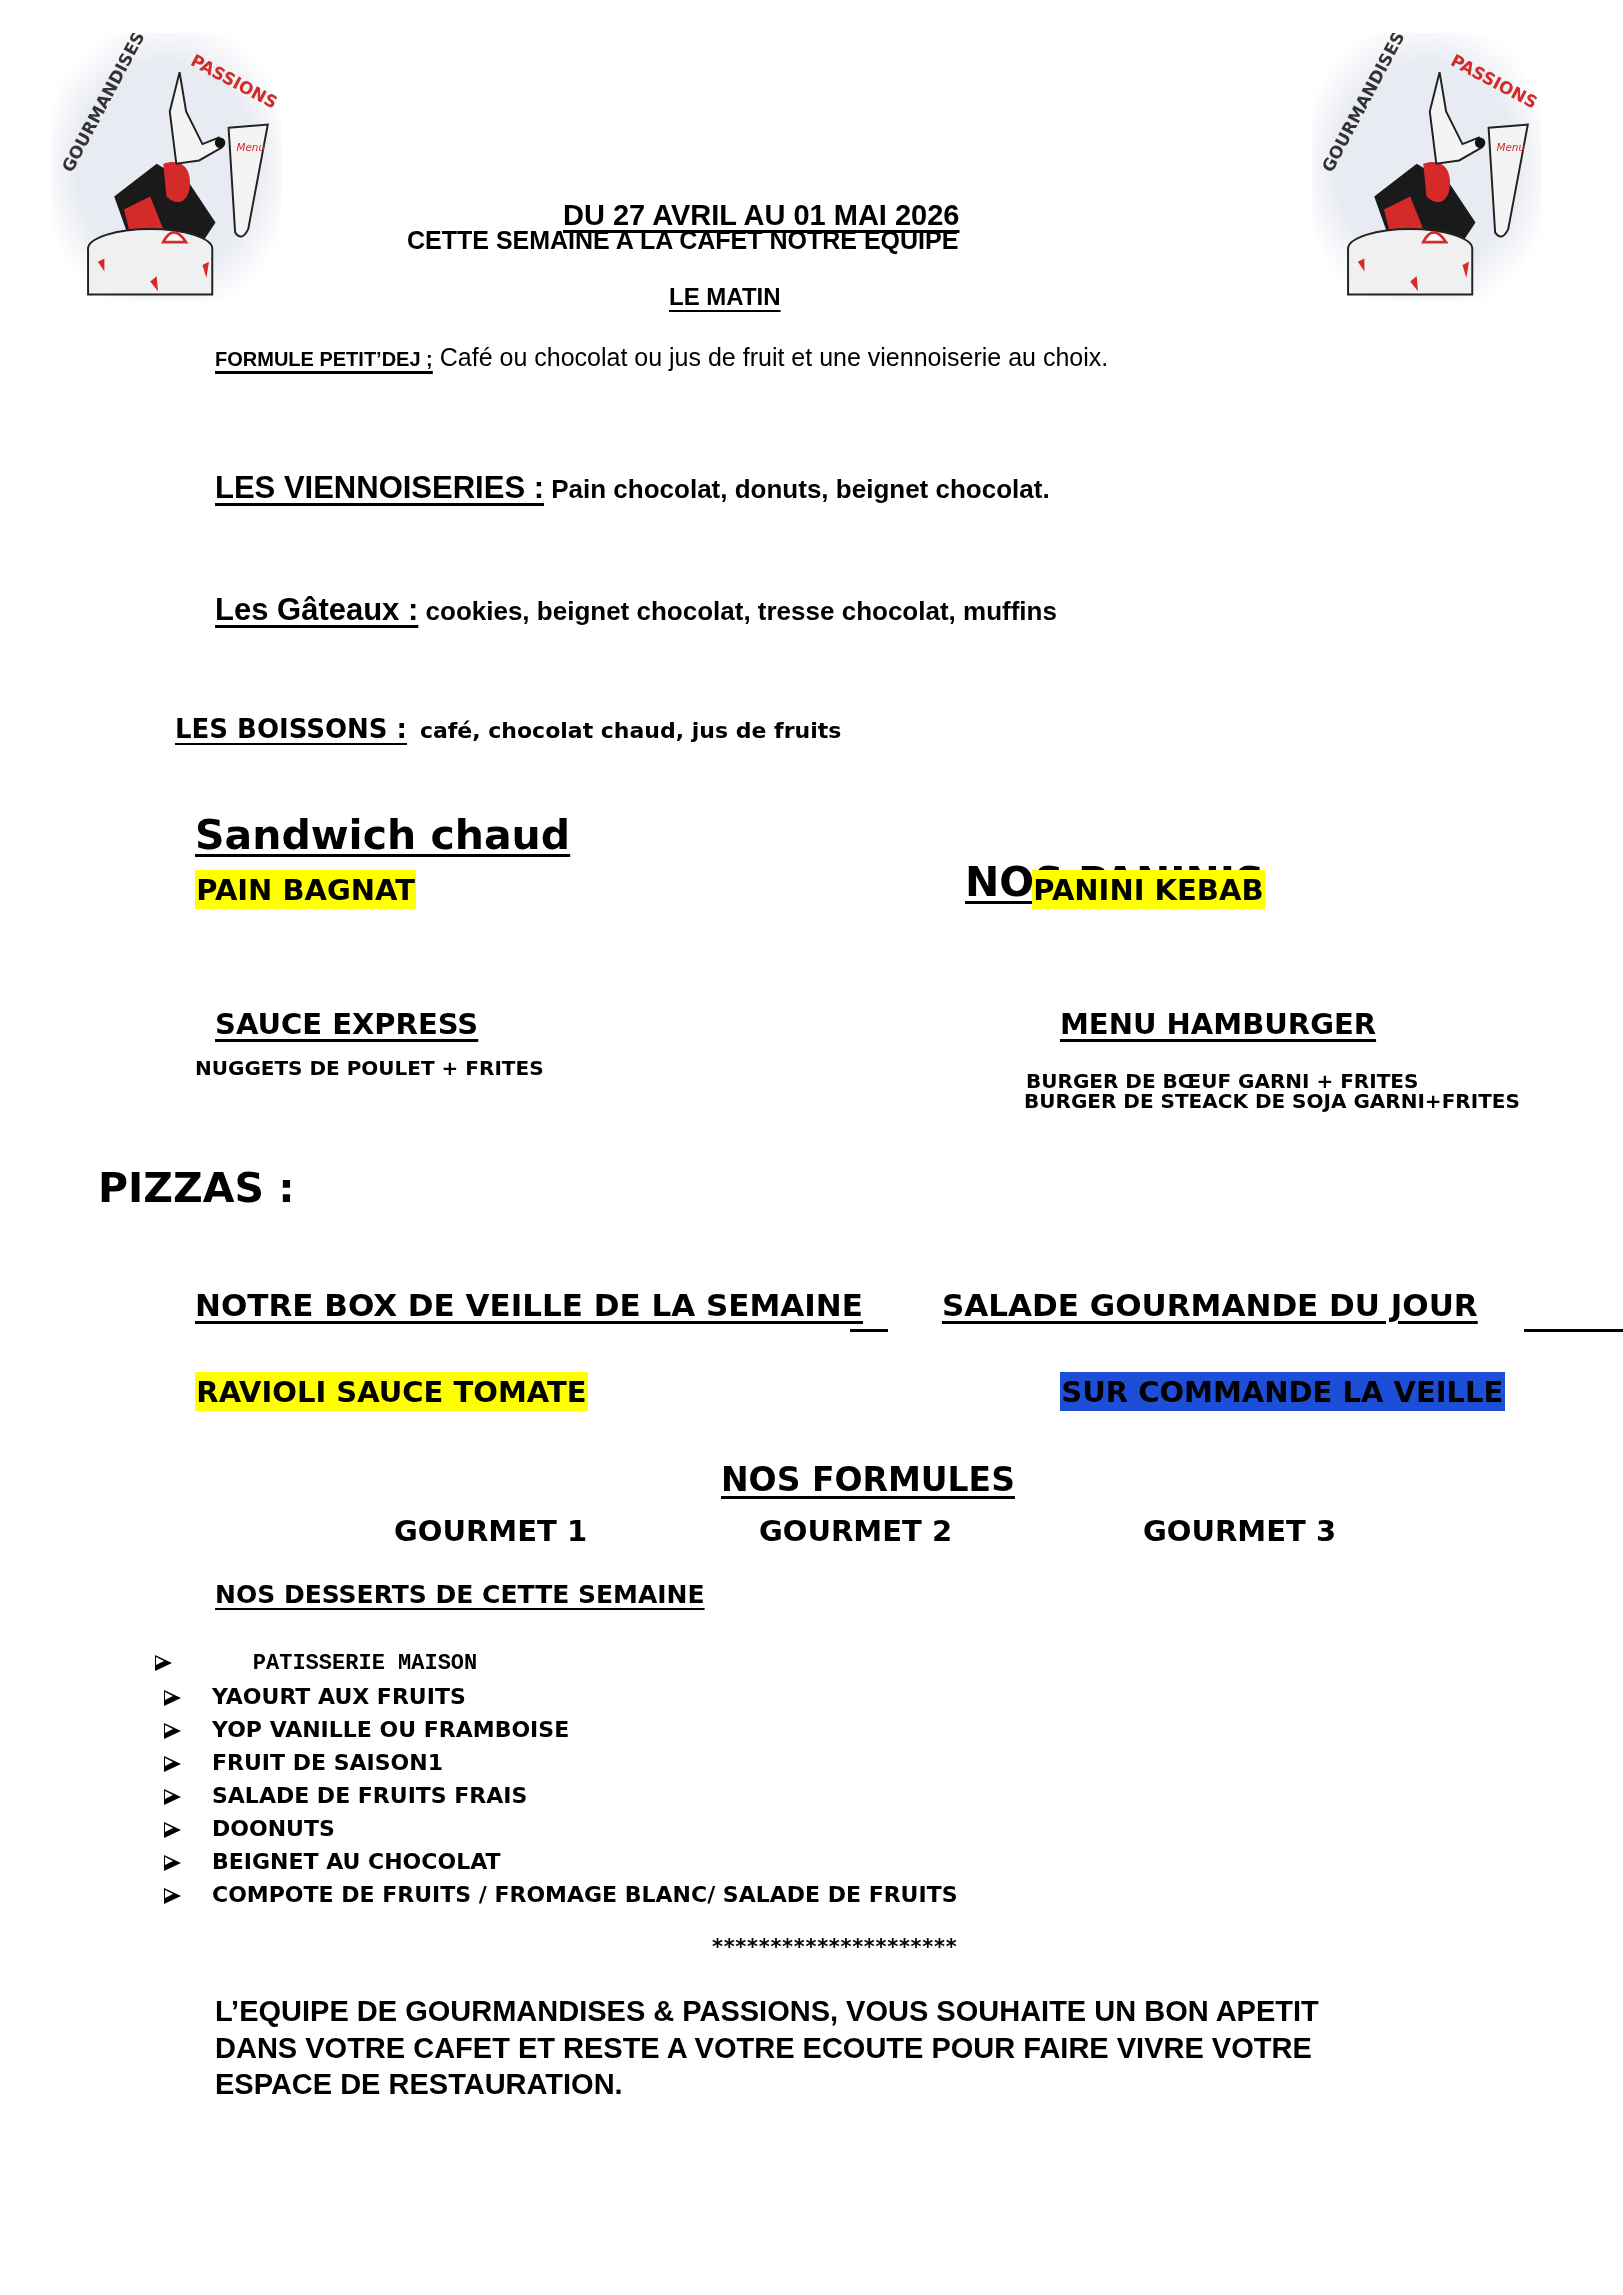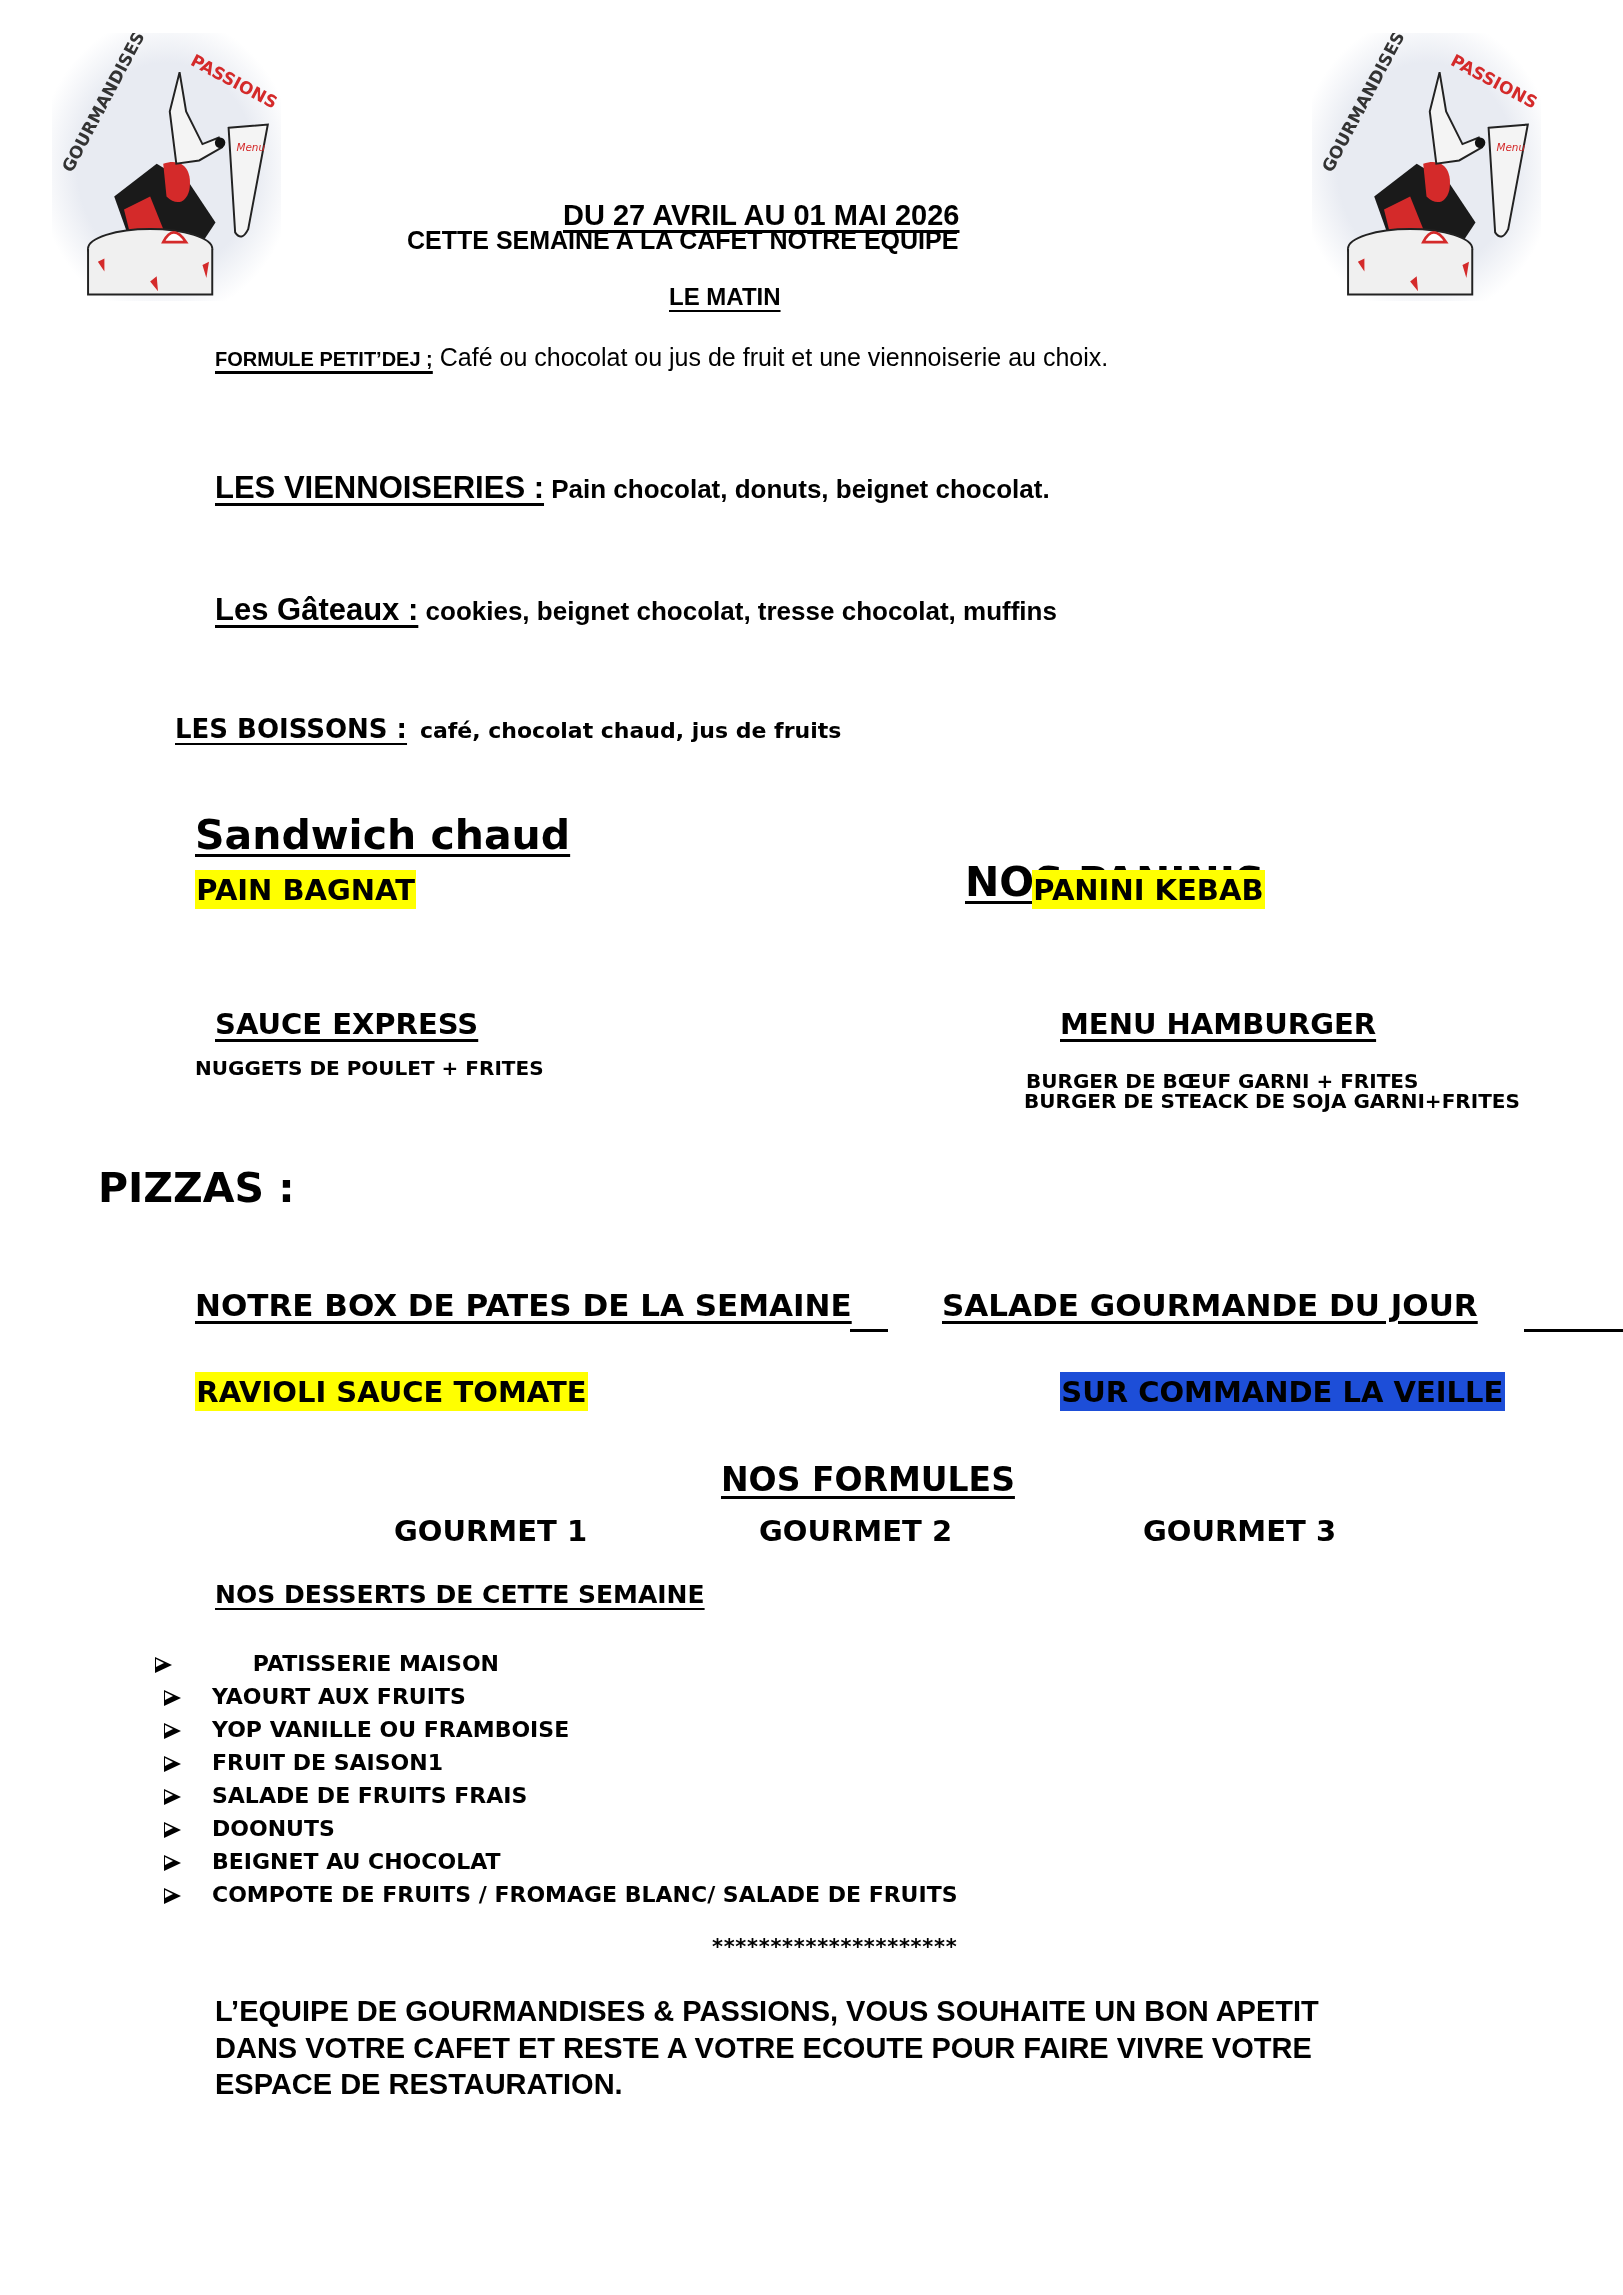--- a/index.html
+++ b/index.html
@@ -83,35 +83,35 @@
 <div class="abs cal b hl-yellow" style="left:1032px; top:870px; font-size:29px; padding:2.6px 1.3px;">PANINI KEBAB</div>
 
 <div class="abs cal b u" style="left:215px; top:1007px; font-size:29px;">SAUCE EXPRESS</div>
 <div class="abs cal b" style="left:195px; top:1056px; font-size:20px;">NUGGETS DE POULET + FRITES</div>
 <div class="abs cal b u" style="left:1060px; top:1007px; font-size:29px;">MENU HAMBURGER</div>
 <div class="abs cal b" style="left:1026px; top:1056px; font-size:20px;margin-top:13px;">BURGER DE BŒUF GARNI + FRITES</div>
 <div class="abs cal b" style="left:1024px; top:1089px; font-size:20px;">BURGER DE STEACK DE SOJA GARNI+FRITES</div>
 
 <div class="abs cal b" style="left:98px; top:1164px; font-size:41px;">PIZZAS :</div>
 
-<div class="abs cal b u" style="left:195px; top:1287px; font-size:31px;">NOTRE BOX DE PATES DE LA SEMAINE</div>
+<div class="abs cal b u" style="left:195px; top:1287px; font-size:31px;">NOTRE BOX DE VEILLE DE LA SEMAINE</div>
 <div class="abs" style="left:850px; top:1329px; width:38px; height:2.6px; background:#000;"></div>
 <div class="abs cal b u" style="left:942px; top:1287px; font-size:31px;">SALADE GOURMANDE DU JOUR</div>
 <div class="abs" style="left:1524px; top:1329px; width:99px; height:2.6px; background:#000;"></div>
 <div class="abs cal b hl-yellow" style="left:195px; top:1372px; font-size:29px; padding:2.6px 1.3px;">RAVIOLI SAUCE TOMATE</div>
 <div class="abs cal b hl-green" style="left:1060px; top:1372px; font-size:29px; padding:2.6px 1.3px;">SUR COMMANDE LA VEILLE</div>
 
 <div class="abs cal b u" style="left:721px; top:1460px; font-size:33px;">NOS FORMULES</div>
 <div class="abs cal b" style="left:394px; top:1514px; font-size:29px;">GOURMET 1</div>
 <div class="abs cal b" style="left:759px; top:1514px; font-size:29px;">GOURMET 2</div>
 <div class="abs cal b" style="left:1143px; top:1514px; font-size:29px;">GOURMET 3</div>
 
 <div class="abs cal b u" style="left:215px; top:1580px; font-size:25px; text-decoration-thickness:2px;">NOS DESSERTS DE CETTE SEMAINE</div>
 <ul class="dessert-list cal">
-  <li style="margin-left:-9.2px;"><span class="bullet"></span><span style="margin-left:50px;">PATISSERIE MAISON</span></li>
+  <li style="margin-left:-9.2px;font-family:Liberation Mono, monospace;"><span class="bullet"></span><span style="margin-left:50px;">PATISSERIE MAISON</span></li>
   <li><span class="bullet"></span><span>YAOURT AUX FRUITS</span></li>
   <li><span class="bullet"></span><span>YOP VANILLE OU FRAMBOISE</span></li>
   <li><span class="bullet"></span><span>FRUIT DE SAISON1</span></li>
   <li><span class="bullet"></span><span>SALADE DE FRUITS FRAIS</span></li>
   <li><span class="bullet"></span><span>DOONUTS</span></li>
   <li><span class="bullet"></span><span>BEIGNET AU CHOCOLAT</span></li>
   <li><span class="bullet"></span><span>COMPOTE DE FRUITS / FROMAGE BLANC/ SALADE DE FRUITS</span></li>
 </ul>
 
 <div class="abs cal b" style="left:712px; top:1935px; font-size:21px; letter-spacing:0.7px;">*********************</div>

